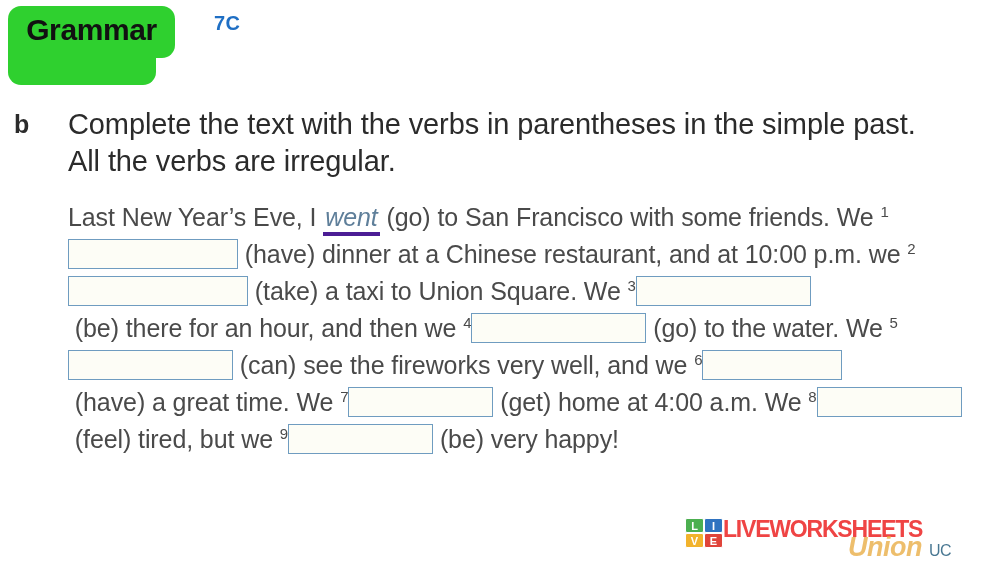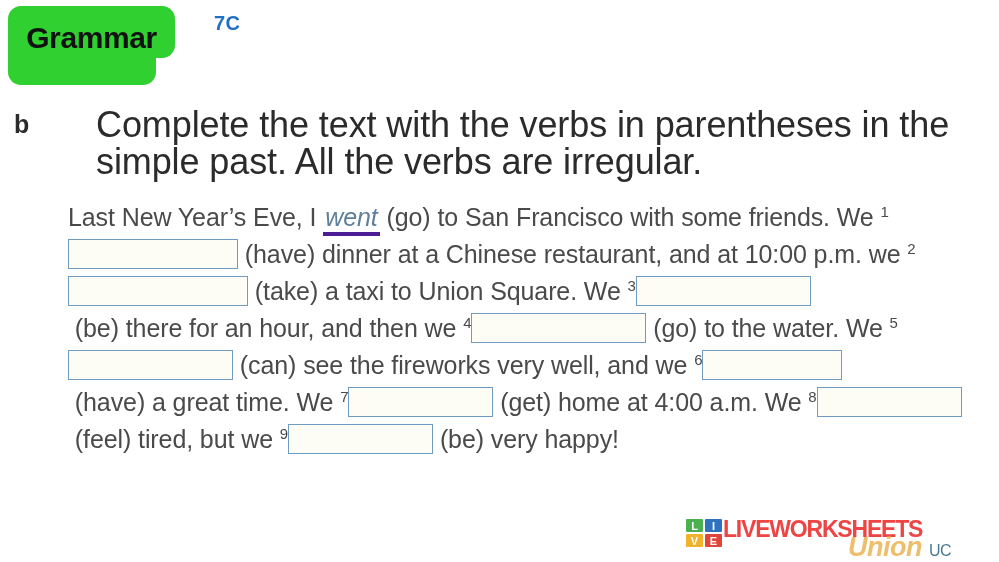--- a/index.html
+++ b/index.html
@@ -39,21 +39,21 @@
     left: 0;
     top: 40px;
     width: 148px;
     height: 39px;
     background: #2fd02f;
     border-radius: 0 0 13px 13px;
   }
   .grammar-title {
     position: absolute;
     left: 0;
-    top: 15px;
+    top: 7px;
     width: 167px;
     text-align: center;
     font-size: 30px;
     font-weight: bold;
     color: #111111;
     letter-spacing: -0.4px;
     z-index: 3;
   }
   .grammar-page {
     position: absolute;
@@ -84,25 +84,24 @@
     top: 110px;
     font-size: 25px;
     font-weight: bold;
     color: #2b2b2b;
   }
   .instruction-text {
     position: absolute;
     left: 68px;
     top: 106px;
     width: 860px;
-    font-size: 36px;
+    font-size: 29px;
     line-height: 37px;
     color: #2b2b2b;
     letter-spacing: -0.1px;
-    margin-left: 28px;
   }
 
   
   .exercise {
     position: absolute;
     left: 68px;
     top: 199px;
     width: 925px;
     font-size: 25px;
     line-height: 37px;

